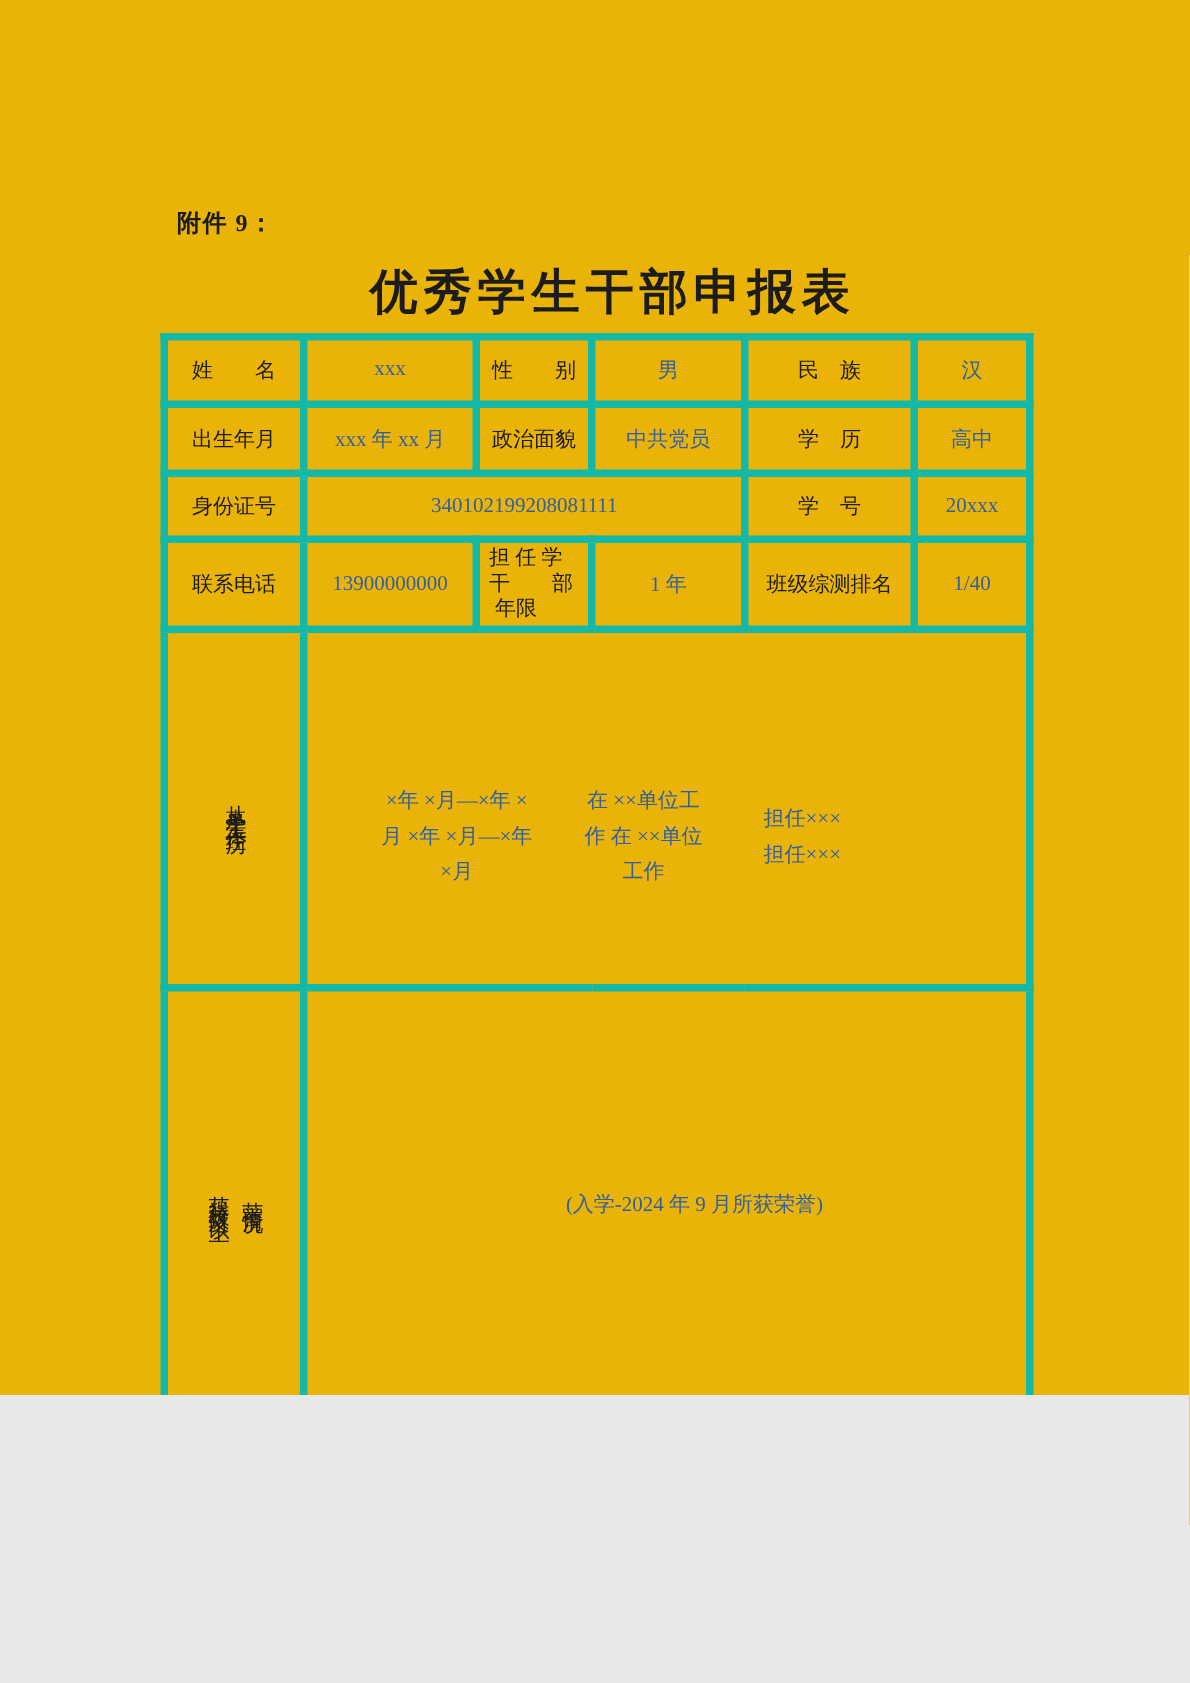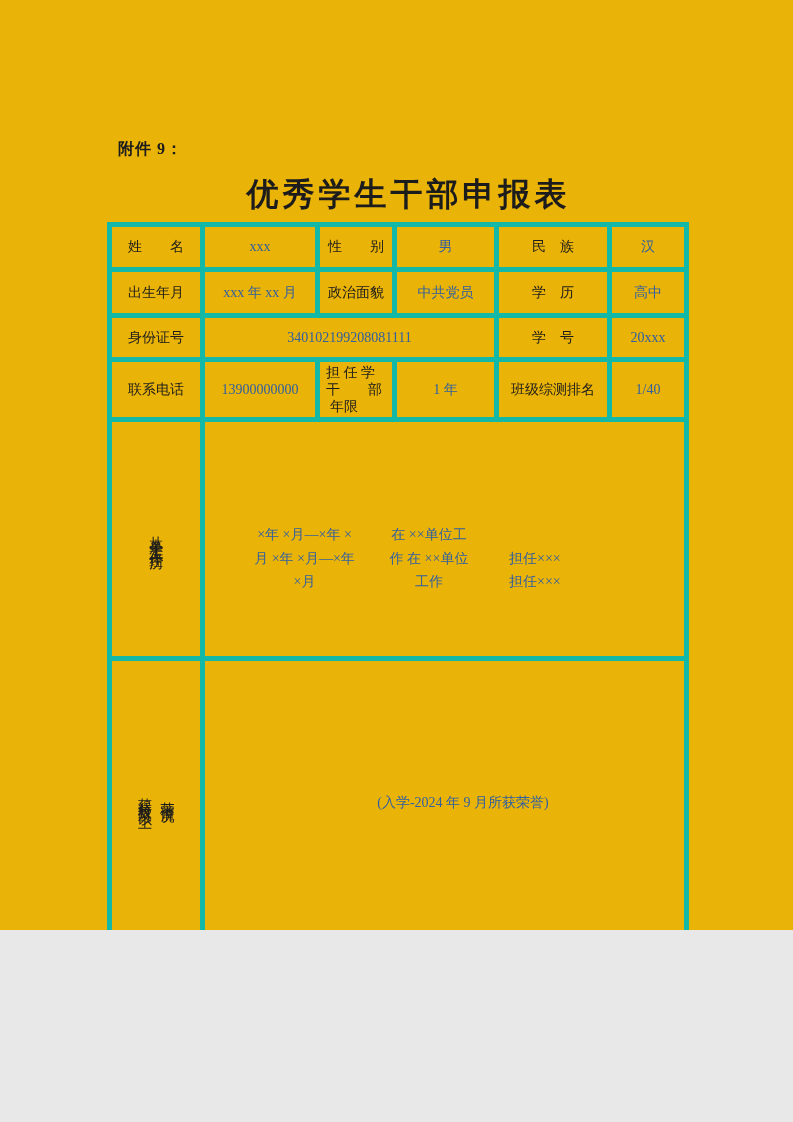--- a/index.html
+++ b/index.html
@@ -78,21 +78,21 @@
     flex-direction: row;
     align-items: center;
     justify-content: center;
     gap: 5px;
     height: 100%;
   }
   td.work-cell { vertical-align: top; text-align: left; }
   .work-wrap {
     display: flex;
     flex-direction: row;
-    align-items: flex-end;
+    align-items: center;
     padding: 39px 0 0 37px;
   }
   .work-col { font-size: 14px; line-height: 23.5px; color: #31609F; white-space: nowrap; }
   .work-col.c1 { width: 125px; }
   .work-col.c2 { width: 92px; margin-left: 16px; }
   .work-col.c3 { margin-left: 34px; }
   td.honor-cell { vertical-align: top; text-align: left; }
   .honor-note {
     padding: 13px 0 0 37px;
     font-size: 14px;

